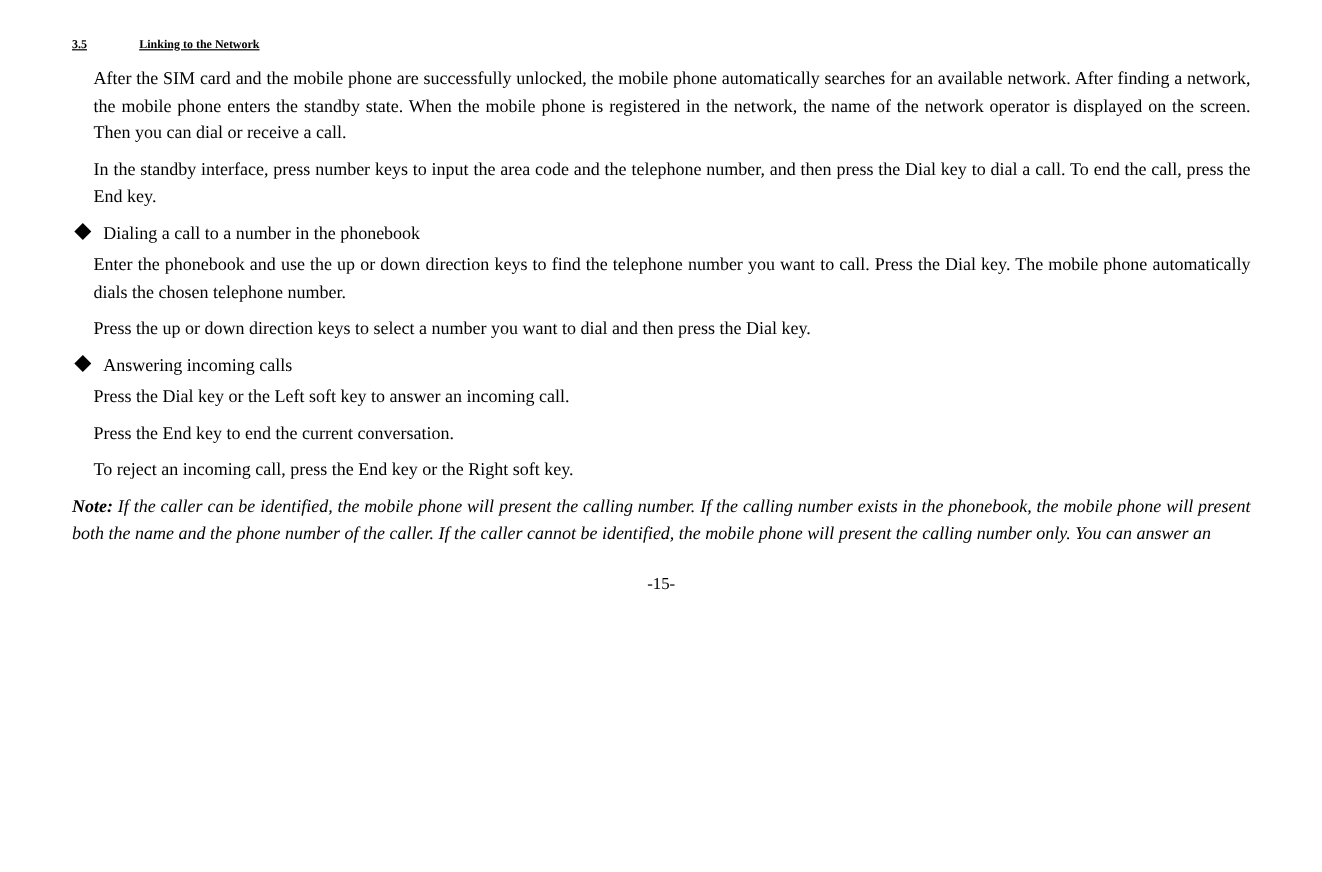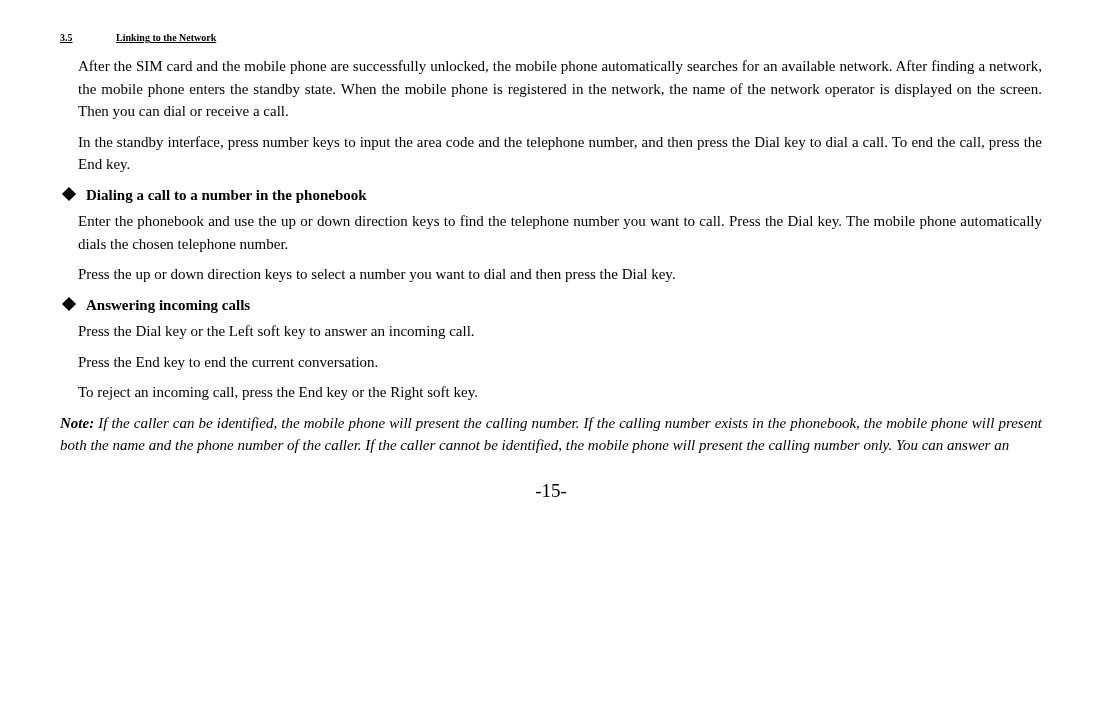--- a/index.html
+++ b/index.html
@@ -54,37 +54,37 @@
       background: #000;
       transform: rotate(45deg);
       margin-right: 12px;
       margin-left: 4px;
       flex-shrink: 0;
       position: relative;
       top: -1px;
     }
 
     .bullet-text {
-      font-weight: bold;
+      font-weight: normal;
     }
 
     .note-italic {
       font-style: italic;
       text-align: justify;
       margin-top: 8px;
     }
 
     .note-italic .note-bold {
       font-weight: bold;
     }
 
     .page-number {
       text-align: center;
       margin-top: 20px;
-      font-size: 19px;
+      font-size: 14px;
     }
 
     .underline {
       text-decoration: underline;
     }
   </style>
 </head>
 <body>
 
 <div>

